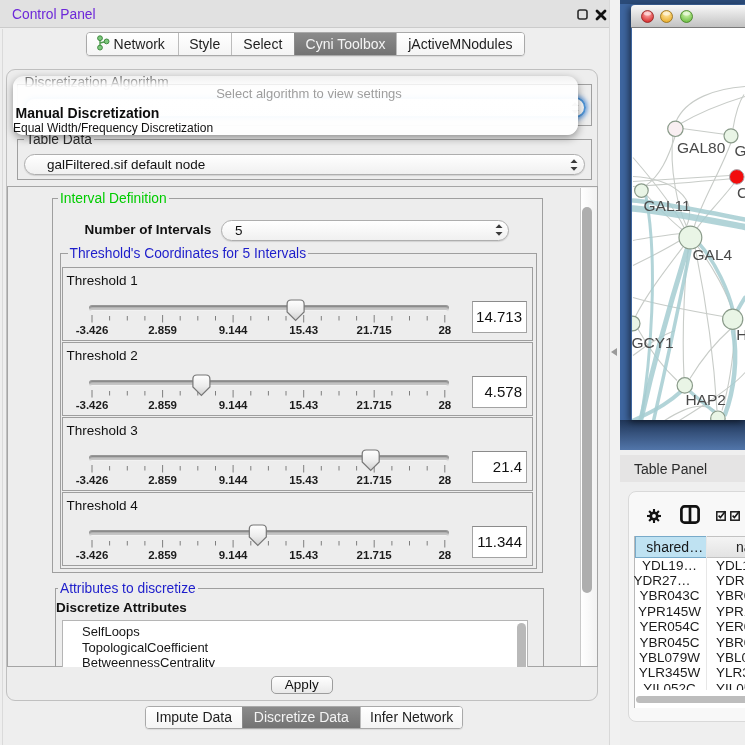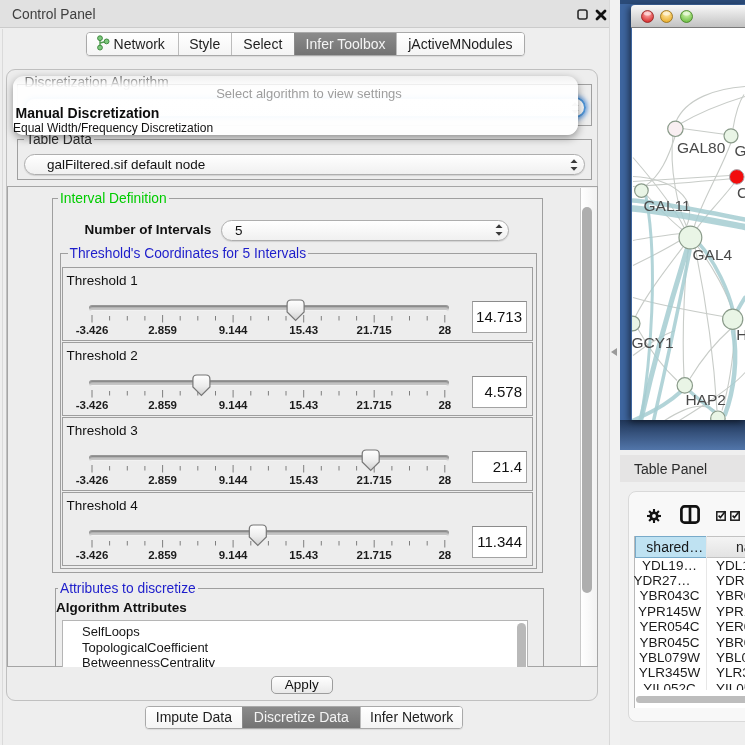--- a/index.html
+++ b/index.html
@@ -1,21 +1,21 @@
 <!DOCTYPE html>
 <html><head><meta charset="utf-8">
 <style>
 *{margin:0;padding:0;box-sizing:border-box}
 html,body{width:745px;height:745px;overflow:hidden;background:#efefef}
 #app{position:relative;width:745px;height:745px;font-family:"Liberation Sans",sans-serif;-webkit-font-smoothing:antialiased}
 .abs{position:absolute}
 
 #dock{position:absolute;left:0;top:0;width:609px;height:745px;background:#eeeeee}
 #titlebar{position:absolute;left:0;top:0;width:609px;height:28px;background:#e1e1e1;border-bottom:1px solid #cbcbcb}
-#titlebar .t{position:absolute;left:12px;top:7px;font-size:13.8px;color:#404040}
+#titlebar .t{position:absolute;left:12px;top:7px;font-size:13.8px;color:#6d28d9}
 
 .seg{position:absolute;display:flex;background:#fdfdfd;border:1px solid #a9a9a9;border-radius:4px;overflow:hidden;box-shadow:0 1px 1px rgba(0,0,0,0.08)}
 .seg .s{display:flex;align-items:center;justify-content:center;font-size:14px;color:#1e1e1e;border-left:1px solid #bcbcbc;background:linear-gradient(#ffffff,#f4f4f4)}
 .seg .s:first-child{border-left:none}
 .seg .s.on{background:linear-gradient(#8b8b8b,#737373);color:#f4f4f4;border-left-color:#8b8b8b}
 
 #bigpanel{position:absolute;left:6px;top:69px;width:592px;height:632px;background:#ededed;border:1px solid #c0c0c0;border-radius:9px}
 .group{position:absolute;border:1px solid #9f9f9f}
 .glabel{position:absolute;font-size:13.8px;background:#ededed;padding:0 2px;white-space:nowrap}
 
@@ -62,21 +62,21 @@
           <rect x="1" y="1" width="9" height="9" rx="2" fill="none" stroke="#2d2d2d" stroke-width="1.6"></rect>
         </svg>
 <svg style="position:absolute;left:594.5px;top:9px" width="12" height="12" viewBox="0 0 12 12">
           <path d="M2 2 L10 10 M10 2 L2 10" stroke="#111" stroke-width="2.8" stroke-linecap="round"></path>
         </svg>
 </div>
 <div class="seg" style="left:85.8px;top:32px;height:23.5px">
 <div class="s" style="width:90.8px;padding-left:14px">Network</div>
 <div class="s" style="width:53.2px">Style</div>
 <div class="s" style="width:63.1px">Select</div>
-<div class="s on" style="width:102.3px">Infer Toolbox</div>
+<div class="s on" style="width:102.3px">Cyni Toolbox</div>
 <div class="s" style="width:127.4px">jActiveMNodules</div>
 </div>
 <svg style="position:absolute;left:96px;top:35px;z-index:5" width="14" height="16" viewBox="0 0 14 16">
 <line x1="4" y1="4" x2="4" y2="12" stroke="#4e9a4e" stroke-width="1.4"></line>
 <line x1="4" y1="8" x2="10" y2="6.5" stroke="#4e9a4e" stroke-width="1.4"></line>
 <circle cx="4" cy="3.2" r="2.4" fill="#7dc87d" stroke="#3f8a3f" stroke-width="1"></circle>
 <circle cx="4" cy="12.6" r="2.4" fill="#7dc87d" stroke="#3f8a3f" stroke-width="1"></circle>
 <circle cx="10.6" cy="6.4" r="2.4" fill="#7dc87d" stroke="#3f8a3f" stroke-width="1"></circle>
 </svg>
 <div id="bigpanel"></div>
@@ -271,21 +271,21 @@
           <text x="240.7" y="66" text-anchor="middle" font-family="Liberation Sans, sans-serif" font-size="11.5" font-weight="bold" fill="#1c1c1c">15.43</text>
           <text x="311.2" y="66" text-anchor="middle" font-family="Liberation Sans, sans-serif" font-size="11.5" font-weight="bold" fill="#1c1c1c">21.715</text>
           <text x="381.8" y="66" text-anchor="middle" font-family="Liberation Sans, sans-serif" font-size="11.5" font-weight="bold" fill="#1c1c1c">28</text>
 <path d="M186.3,36 Q186.3,32 190.3,32 L199.3,32 Q203.3,32 203.3,36 L203.3,44 L194.8,52.5 L186.3,44 Z" fill="url(#tg4)" stroke="#777777" stroke-width="1.2"></path>
 </svg>
   <div class="tlabel">Threshold 4</div>
   <div class="vbox">11.344</div>
 </div>
 <div class="group" style="left:54.5px;top:587.6px;width:489px;height:79px;border-bottom:none"></div>
 <div class="glabel blab" style="left:58px;top:581px">Attributes to discretize</div>
-<div class="abs bold" style="left:56px;top:600px;font-size:13.5px;color:#111">Algorithm Attributes</div>
+<div class="abs bold" style="left:56px;top:600px;font-size:13.5px;color:#111">Discretize Attributes</div>
 <div id="attlist">
 <div>SelfLoops</div>
 <div>TopologicalCoefficient</div>
 <div>BetweennessCentrality</div>
 <div class="lsb"></div>
 </div>
 <div id="apply">Apply</div>
 <div class="seg" style="left:145.1px;top:705.5px;height:23px">
 <div class="s" style="width:95.6px">Impute Data</div>
 <div class="s on" style="width:118.2px">Discretize Data</div>

